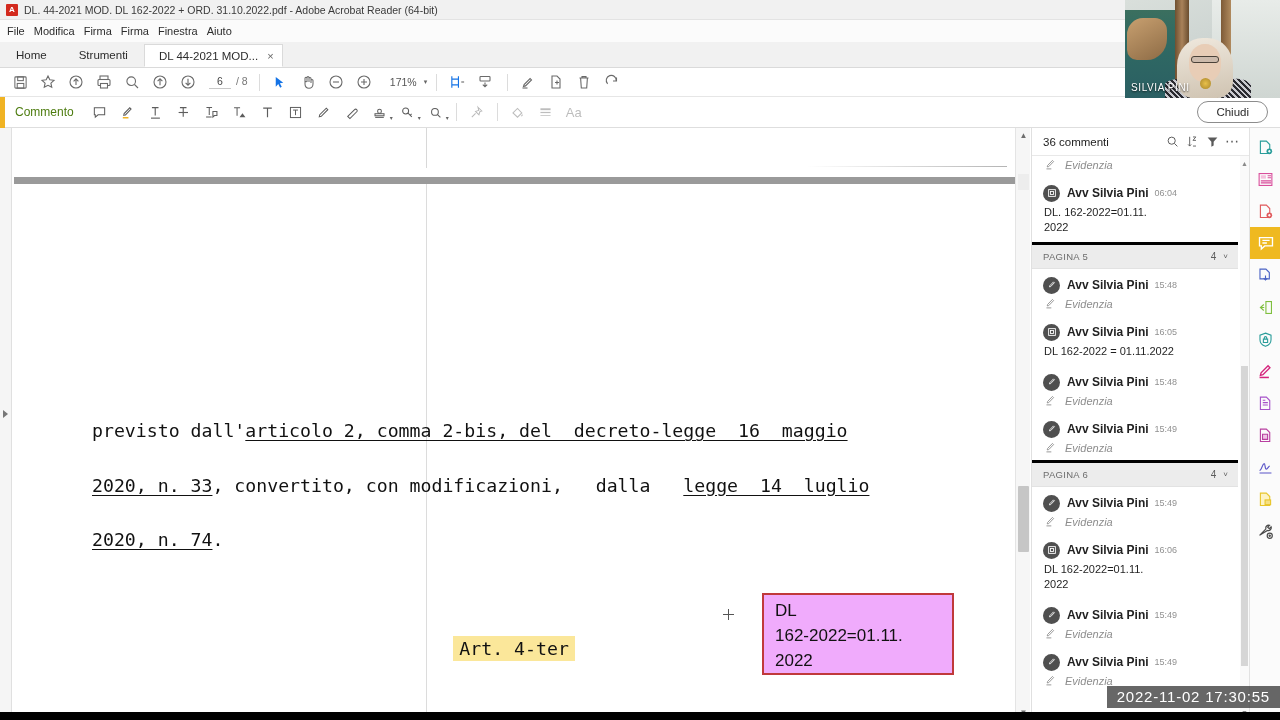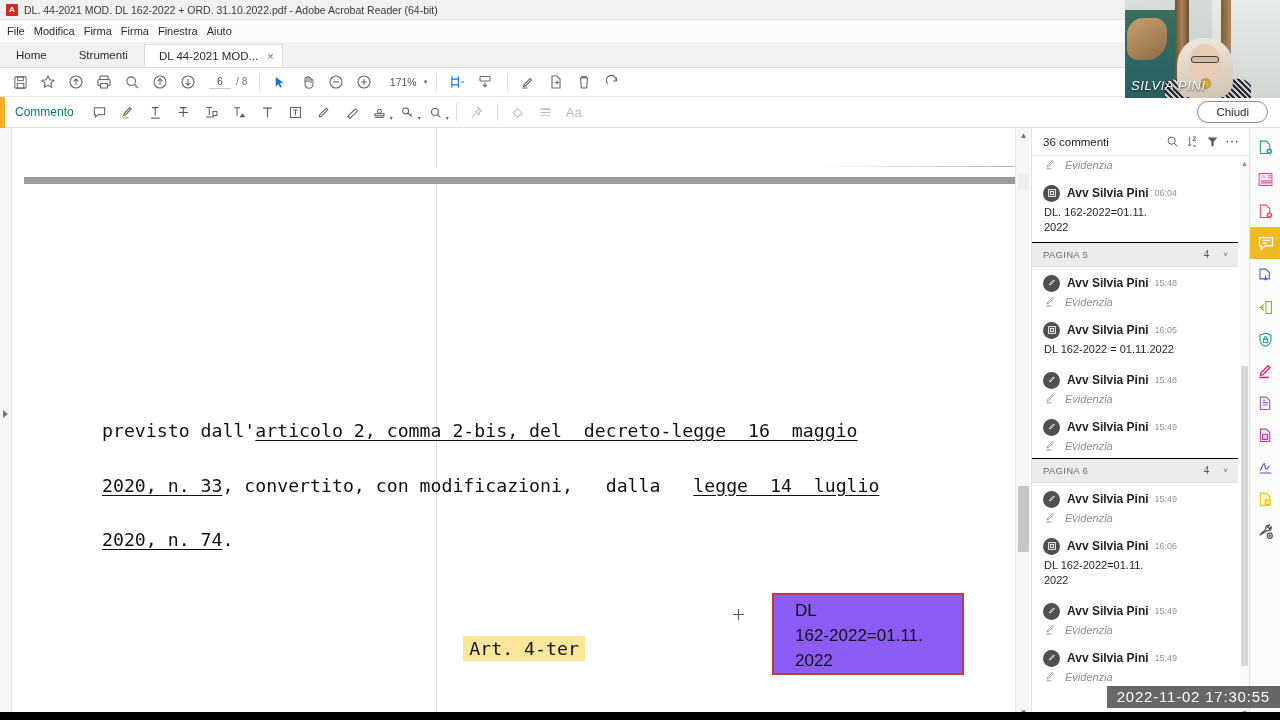--- a/index.html
+++ b/index.html
@@ -140,21 +140,21 @@
     background: #ffffff;
     border-bottom: 1px solid #dedede;
     display: flex; align-items: center;
   }
   .ctoolbar .leftmark {
     width: 5px; height: 31px;
     background: #f0b323;
     flex: none;
   }
   .ctoolbar .clabel {
-    font-size: 12px; color: #0f766e;
+    font-size: 12px; color: #4d7c0f;
     padding: 0 12px 0 10px;
     white-space: nowrap;
   }
   .ctoolbar .cb {
     width: 28px; height: 26px;
     display: flex; align-items: center; justify-content: center;
     color: #5d5d5d;
     cursor: default;
     position: relative;
   }
@@ -192,21 +192,21 @@
     position: absolute; top: 282px; left: 3px;
     width: 0; height: 0;
     border-left: 5px solid #777;
     border-top: 4px solid transparent;
     border-bottom: 4px solid transparent;
     cursor: pointer;
   }
 
   
   .docarea {
-    position: absolute; top: 128px; left: 24px;
+    position: absolute; top: 128px; left: 14px;
     width: 1003px; height: 592px;
     background: #ffffff;
     overflow: hidden;
   }
   .page-top {
     position: absolute; top: 0; left: 0;
     width: 1003px; height: 49px;
     background: #ffffff;
   }
   .page-top .vrule {
@@ -260,23 +260,23 @@
     content: ""; position: absolute; background: #555;
   }
   .crosshair:before { left: 5px; top: 0; width: 1px; height: 11px; }
   .crosshair:after  { left: 0; top: 5px; width: 11px; height: 1px; }
 
   
   .noteBox {
     position: absolute;
     left: 748px; top: 465px;
     width: 192px; height: 82px;
-    background: #8b5cf6;
+    background: #f0abfc;
     border: 2px solid #c0393b;
-    padding: 3px 0 0 21px;
+    padding: 3px 0 0 11px;
     font-family: "Liberation Sans", sans-serif;
     font-size: 17px;
     line-height: 25px;
     color: #111;
     white-space: pre;
     overflow: hidden;
   }
 
   
   .vscroll {
@@ -393,23 +393,22 @@
     font-size: 11px; color: #1f1f1f;
     line-height: 15px;
     margin: 2px 0 1px 1px;
     white-space: pre-line;
   }
   .pagesep {
     background: #ececec;
     padding: 6px 10px 6px 11px;
     width: 206px;
     display: flex; align-items: center;
-    border-top: 1px solid #000000;
+    border-top: 3px solid #000000;
     border-bottom: 1px solid #e2e2e2;
-    gap: 7px;
   }
   .pagesep .plabel {
     font-size: 9.5px; color: #6d6d6d;
     letter-spacing: 0.3px;
     flex: 1; white-space: nowrap;
   }
   .pagesep .pcount { font-size: 10px; color: #5d5d5d; margin-right: 7px; }
   .pagesep .pcar { font-size: 8px; color: #5d5d5d; }
 
   
@@ -484,25 +483,24 @@
     position: absolute; left: 70px; top: 76px; width: 20px; height: 14px;
     background: #3a5f8f;
   }
   .webcam .wpend {
     position: absolute; left: 75px; top: 78px; width: 11px; height: 11px;
     background: radial-gradient(#e8c04a,#a8842a);
     border-radius: 50%;
   }
   .webcam .wname {
     position: absolute; left: 6px; bottom: 5px;
-    font-size: 13px; color: #ffffff;
+    font-size: 10px; color: #ffffff;
     letter-spacing: 0.6px;
     text-shadow: 0 1px 2px rgba(0,0,0,0.75);
     font-family: "Liberation Sans", sans-serif;
-    font-style: italic;
   }
 
   
   .stamp {
     position: absolute; right: 0px; bottom: 12px;
     background: rgba(60,60,60,0.78);
     color: #fff;
     font-size: 15px;
     letter-spacing: 0.8px;
     padding: 2px 10px 3px 10px;

